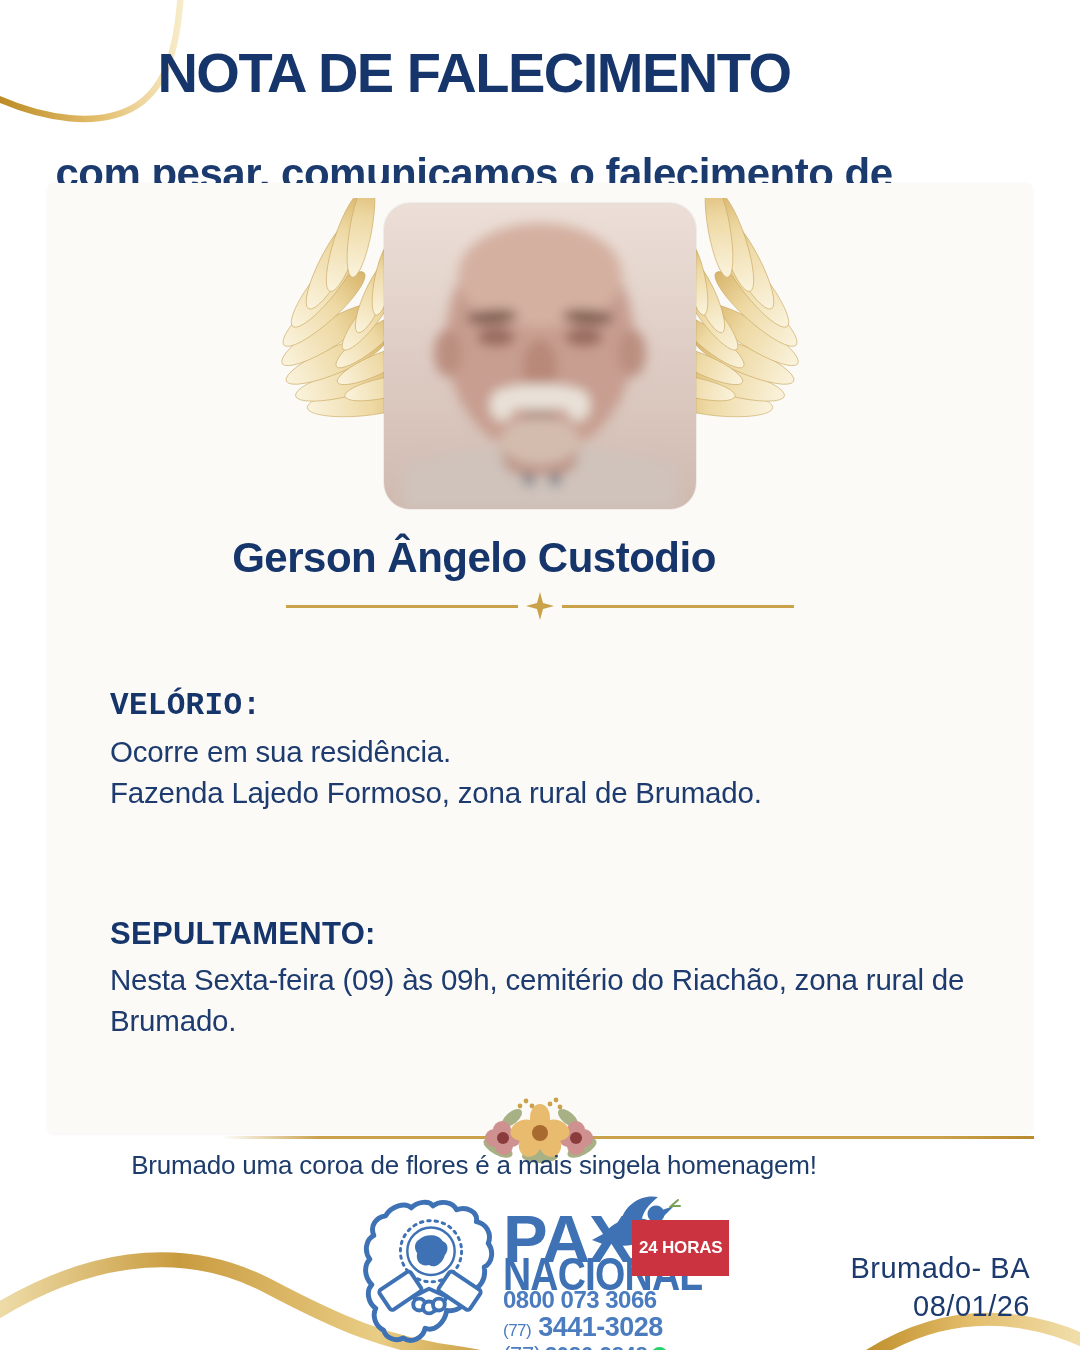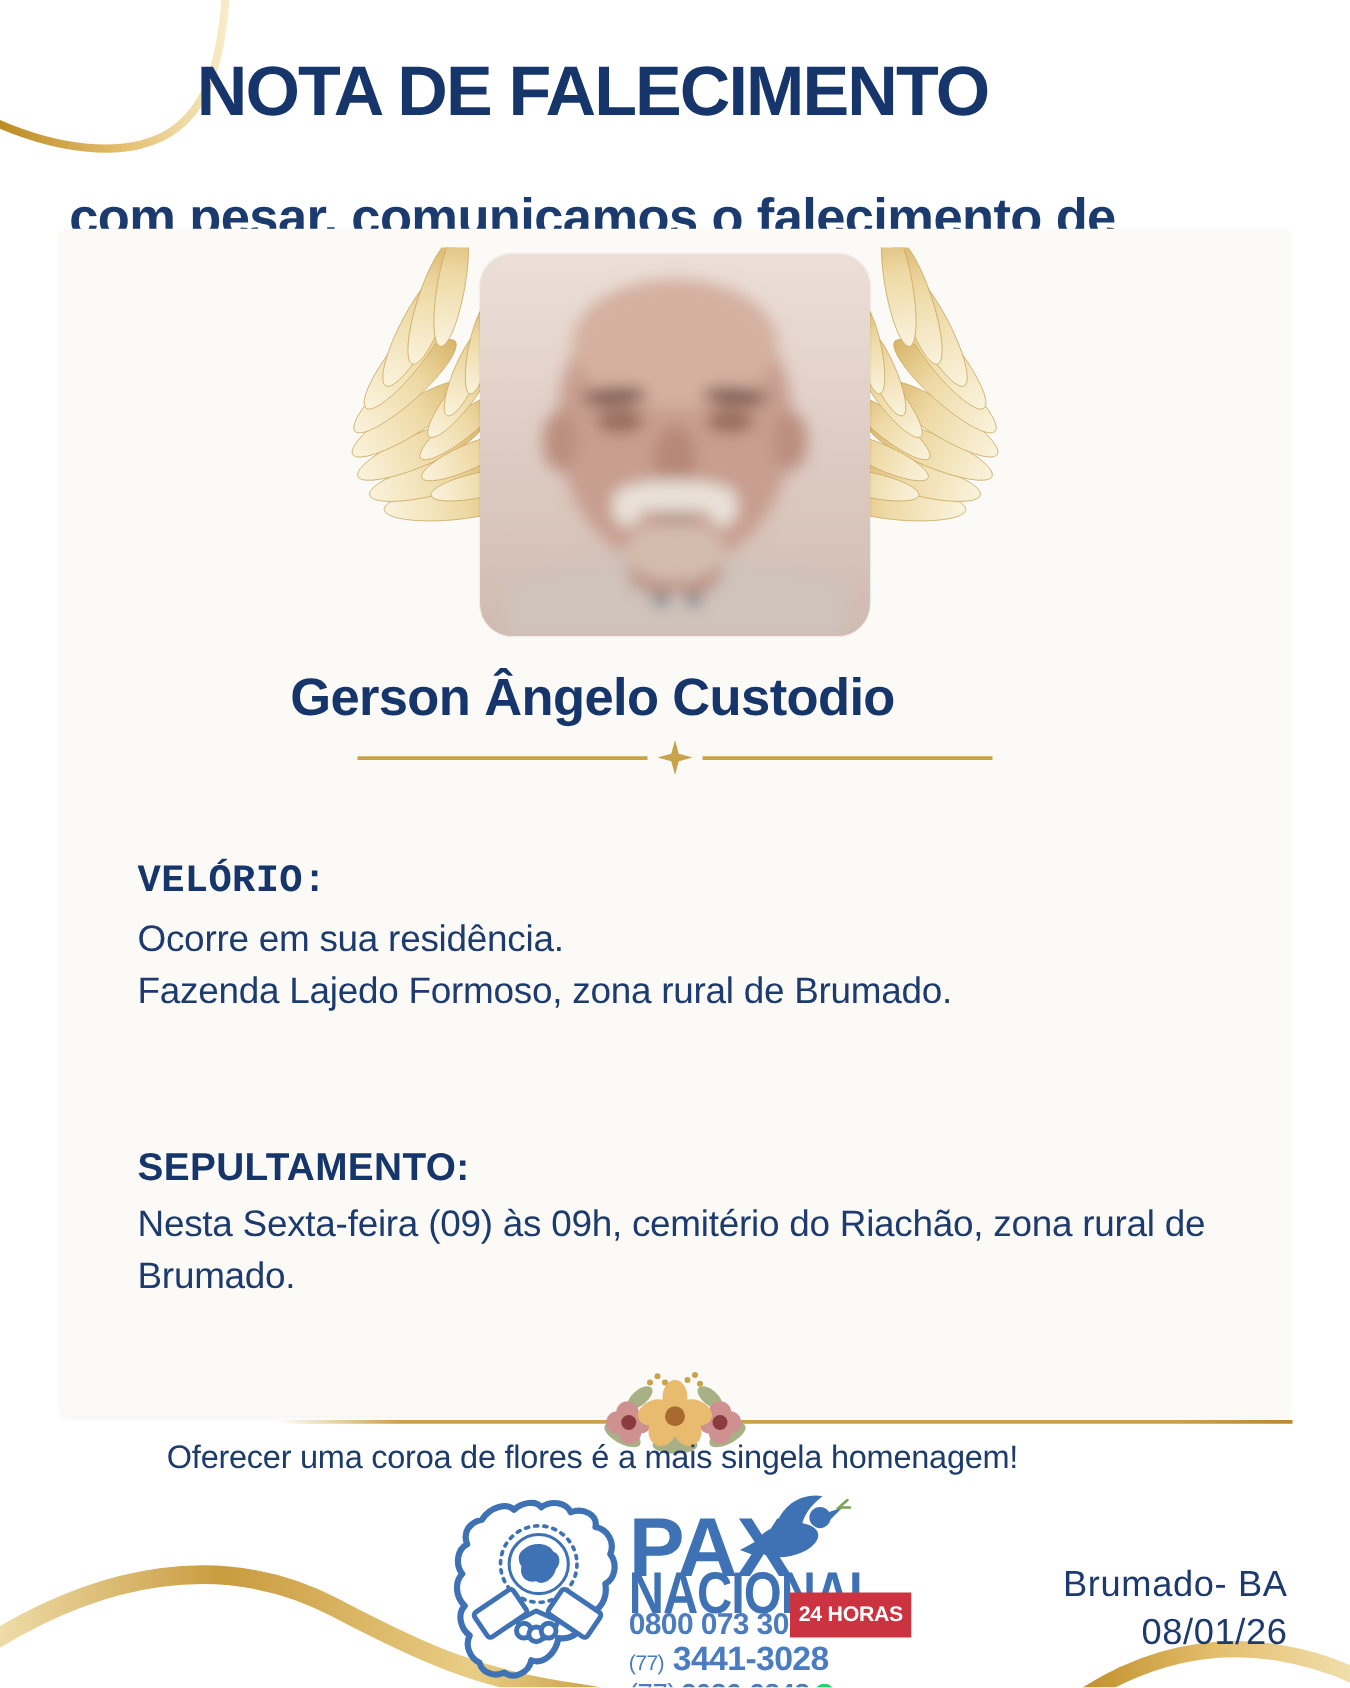--- a/index.html
+++ b/index.html
@@ -51,22 +51,22 @@
   .brand-pax{left:503px;top:1200px;font-size:67px;font-weight:bold;color:#3e72b5;letter-spacing:-1px;}
   .brand-dove{left:590px;top:1192px;}
   .brand-nacional{left:503px;top:1246px;font-size:47px;font-weight:bold;color:#3e72b5;
                   transform:scaleX(0.83);transform-origin:left top;letter-spacing:-1px;}
   .phones{left:503px;top:1288px;color:#4a7cbf;line-height:1.0;}
   .phone-1{font-size:24px;font-weight:bold;letter-spacing:-0.5px;}
   .phone-2{margin-top:2px;font-size:27px;font-weight:bold;letter-spacing:-0.5px;}
   .phone-2 .area{font-size:17px;font-weight:400;}
   .phone-3{margin-top:3px;font-size:22px;font-weight:600;letter-spacing:-0.3px;display:flex;align-items:center;gap:4px;}
   .phone-3 .area{font-weight:400;}
-  .badge-24h{left:632px;top:1274px;background:#cc3340;color:#ffffff;font-size:17px;font-weight:bold;
-             padding:8px 7px;letter-spacing:-0.2px;white-space:nowrap;}
+  .badge-24h{left:632px;top:1220px;background:#cc3340;color:#ffffff;font-size:17px;font-weight:bold;
+             padding:18px 7px;letter-spacing:-0.2px;white-space:nowrap;}
   .footer-right{left:790px;top:1250px;width:240px;text-align:right;color:#1c3a6e;font-size:29px;
                 letter-spacing:0.5px;line-height:1.3;}
   .decor{pointer-events:none;}
 </style>
 </head>
 <body>
 
 <div class="canvas">
 
   <svg class="abs decor" width="1080" height="1350" viewBox="0 0 1080 1350" style="left:0;top:0;">
@@ -234,21 +234,21 @@
       <g fill="#e8bb6e">
         <ellipse cx="90" cy="22" rx="10" ry="14"></ellipse>
         <ellipse cx="74" cy="34" rx="14" ry="10" transform="rotate(-20 74 34)"></ellipse>
         <ellipse cx="106" cy="34" rx="14" ry="10" transform="rotate(20 106 34)"></ellipse>
         <ellipse cx="80" cy="48" rx="11" ry="13" transform="rotate(20 80 48)"></ellipse>
         <ellipse cx="100" cy="48" rx="11" ry="13" transform="rotate(-20 100 48)"></ellipse>
       </g>
       <circle cx="90" cy="37" r="8" fill="#a96a2f"></circle>
     </g>
   </svg>
-  <div class="abs center homage-text">Oferecer uma coroa de flores é a mais singela homenagem!</div>
+  <div class="abs center homage-text">Brumado uma coroa de flores é a mais singela homenagem!</div>
 
   <svg class="abs brand-map" width="148" height="150" viewBox="0 0 150 152">
     <g fill="none" stroke="#3e72b5" stroke-width="5" stroke-linejoin="round" stroke-linecap="round">
       <path d="M30,22 C36,12 50,8 56,14 C62,8 74,6 78,12 C86,6 98,8 102,16 C112,12 124,18 122,28 C132,30 138,40 134,50 C140,58 138,70 130,74 C132,86 126,96 116,98 C114,110 104,120 92,118 C90,130 80,140 70,136 C68,146 56,152 48,146 C40,150 30,146 28,138 C20,134 16,124 20,116 C12,110 10,98 16,92 C8,84 8,72 14,66 C8,58 10,46 18,42 C14,32 20,24 30,22 Z"></path>
     </g>
     <circle cx="76" cy="58" r="31" fill="#ffffff" stroke="#3e72b5" stroke-width="3" stroke-dasharray="2.5 5" stroke-linecap="round"></circle>
     <circle cx="76" cy="58" r="24" fill="#ffffff" stroke="#3e72b5" stroke-width="2.5"></circle>
     <path d="M64,46 C70,40 84,40 88,48 C94,50 94,58 90,62 C88,70 80,76 74,72 C66,74 60,68 62,60 C58,54 60,48 64,46 Z" fill="#3e72b5"></path>
     <g fill="#ffffff" stroke="#3e72b5" stroke-width="4" stroke-linejoin="round">
       <rect x="26" y="86" width="38" height="24" rx="3" transform="rotate(-34 45 98)"></rect>

